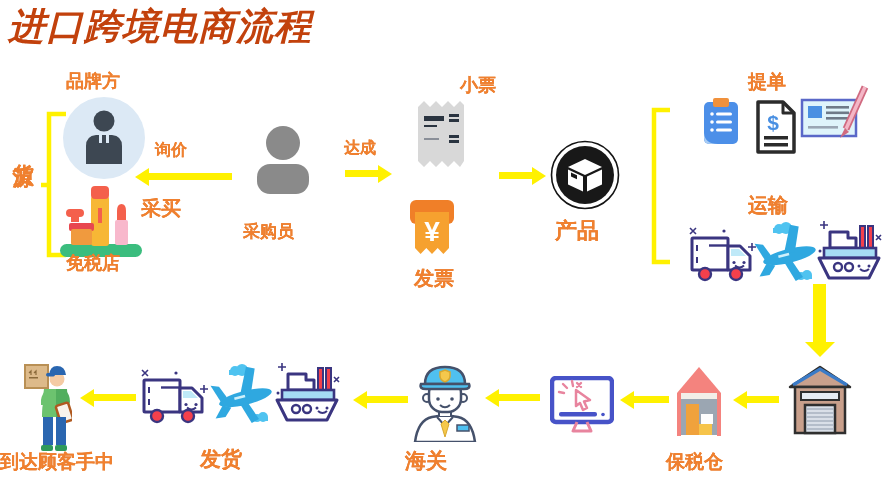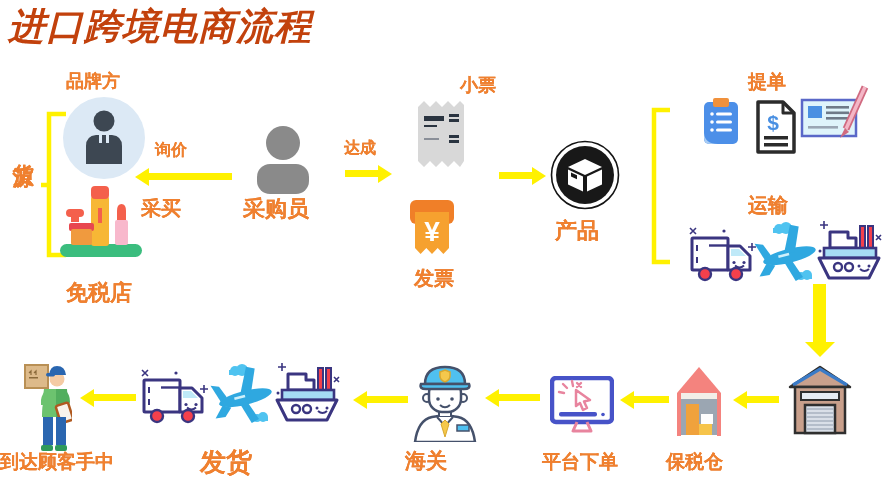--- a/index.html
+++ b/index.html
@@ -47,31 +47,31 @@
     <rect x="33" y="14" width="18" height="50" rx="3" fill="#F7B735"></rect>
     <rect x="33" y="4" width="18" height="13" rx="4" fill="#F4604C"></rect>
     <rect x="40" y="26" width="4" height="15" fill="#F4604C"></rect>
     <rect x="57" y="38" width="13" height="25" rx="2" fill="#F8B8CC"></rect>
     <path d="M59 38 v-9 q0-7 4.5-7 q4.5 0 4.5 7 v9 z" fill="#F4604C"></path>
     <rect x="8" y="27" width="18" height="8" rx="4" fill="#F4604C"></rect>
     <rect x="13" y="35" width="8" height="5" fill="#F4604C"></rect>
     <rect x="11" y="41" width="25" height="8" rx="2" fill="#E8474F"></rect>
     <rect x="13" y="47" width="21" height="16" rx="2" fill="#F09A3E"></rect>
   </svg>
-  <div class="label" style="left:66px;top:278px;width:74px;font-size:22px;">免税店</div>
+  <div class="label" style="left:66px;top:251px;width:74px;font-size:18px;">免税店</div>
 
   <div class="label" style="left:155px;top:140px;width:56px;font-size:16px;">询价</div>
   <div class="ar l" style="left:149px;top:173px;width:83px;"></div>
   <div class="label" style="left:141px;top:195px;width:56px;font-size:20px;">采买</div>
 
   <svg class="abs" style="left:255px;top:126px;" width="56" height="68" viewBox="0 0 56 68">
     <circle cx="28" cy="17" r="17" fill="#8A8A8A"></circle>
     <rect x="2" y="38" width="52" height="30" rx="13" fill="#8A8A8A"></rect>
   </svg>
-  <div class="label" style="left:243px;top:194px;width:80px;font-size:22px;font-family:Liberation Serif, serif;">采购员</div>
+  <div class="label" style="left:243px;top:220px;width:80px;font-size:17px;font-family:Liberation Serif, serif;">采购员</div>
 
   <div class="label" style="left:344px;top:138px;width:48px;font-size:16px;">达成</div>
   <div class="ar r" style="left:345px;top:170px;width:33px;"></div>
 
   <div class="label" style="left:416px;top:73px;width:52px;font-size:18px;margin-left:44px;">小票</div>
   <svg class="abs" style="left:416px;top:99px;" width="50" height="70" viewBox="0 0 50 70">
     <polygon points="2,8 8,2 14,8 20,2 26,8 32,2 38,8 44,2 48,6 48,62 44,68 38,62 32,68 26,62 20,68 14,62 8,68 2,62" fill="#D8D8D8"></polygon>
     <rect x="8" y="17" width="20" height="5" fill="#2A3440"></rect>
     <rect x="33" y="15" width="10" height="3" fill="#2A3440"></rect>
     <rect x="33" y="20" width="10" height="3" fill="#2A3440"></rect>
@@ -217,21 +217,20 @@
     <rect x="2" y="2" width="60" height="44" rx="4" fill="#fff" stroke="#4753C8" stroke-width="4.5"></rect>
     <rect x="9" y="36" width="38" height="4.5" rx="2" fill="#4753C8"></rect>
     <circle cx="53" cy="38.5" r="1.8" fill="#4753C8"></circle>
     <g stroke="#E8849E" stroke-width="2.4" fill="none" stroke-linecap="round">
       <path d="M14 17 l-5 -1 M17 12 l-4 -4 M23 10 l-1 -5"></path>
       <path d="M27 7 l4 4 M31 7 l-4 4"></path>
     </g>
     <polygon points="26,14 40,24 34,25.5 37,32 33,34 30,27 26,30" fill="#fff" stroke="#E8849E" stroke-width="2.5" stroke-linejoin="round"></polygon>
     <path d="M27 46 L23 55 H41 L37 46" fill="none" stroke="#E8849E" stroke-width="3" stroke-linejoin="round"></path>
   </svg>
-  <div class="label" style="left:542px;top:449px;width:84px;font-size:19px;">平台下单</div>
 
   <div class="ar l" style="left:499px;top:394px;width:41px;"></div>
 
   <svg class="abs" style="left:410px;top:362px;" width="70" height="80" viewBox="0 0 70 80">
     <path d="M5 80 Q8 58 22 55 L35 53 48 55 Q62 58 65 80 Z" fill="#fff" stroke="#45516B" stroke-width="2.5"></path>
     <rect x="29" y="45" width="12" height="10" fill="#fff" stroke="#45516B" stroke-width="2"></rect>
     <path d="M27 55 L35 64 L43 55" fill="#fff" stroke="#45516B" stroke-width="2"></path>
     <polygon points="35,58 31,62 35,75 39,62" fill="#F5C84C" stroke="#D8A830" stroke-width="1"></polygon>
     <rect x="47" y="63" width="12" height="6" fill="#4FC0F0" stroke="#45516B" stroke-width="1.5"></rect>
     <circle cx="17" cy="36" r="4" fill="#fff" stroke="#45516B" stroke-width="2"></circle>
@@ -289,21 +288,21 @@
     <rect x="52" y="6" width="5" height="22" fill="#F4404C" stroke="#3A3580" stroke-width="2"></rect>
     <path d="M14 28 V12 H32 V18 H40 V28 Z" fill="#fff" stroke="#3A3580" stroke-width="3" stroke-linejoin="round"></path>
     <rect x="8" y="28" width="52" height="10" fill="#A6DCF5" stroke="#3A3580" stroke-width="2.6"></rect>
     <path d="M3 38 H63 L53 58 H13 Z" fill="#fff" stroke="#3A3580" stroke-width="3" stroke-linejoin="round"></path>
     <circle cx="22" cy="47" r="4" fill="#fff" stroke="#3A3580" stroke-width="2.4"></circle>
     <circle cx="33" cy="47" r="4" fill="#fff" stroke="#3A3580" stroke-width="2.4"></circle>
     <circle cx="43" cy="46" r="1.5" fill="#3A3580"></circle>
       <circle cx="53" cy="46" r="1.5" fill="#3A3580"></circle>
     <path d="M44 49 q4.5 4 9 0" fill="none" stroke="#3A3580" stroke-width="2"></path>
   </svg>
-  <div class="label" style="left:200px;top:445px;width:64px;font-size:26px;">发货</div>
+  <div class="label" style="left:200px;top:445px;width:64px;font-size:21px;">发货</div>
 
   <div class="ar l" style="left:94px;top:394px;width:42px;"></div>
 
   <svg class="abs" style="left:20px;top:360px;" width="52" height="92" viewBox="0 0 52 92">
     <rect x="5" y="5" width="23" height="23" fill="#DDBA8A" stroke="#B99055" stroke-width="2"></rect>
     <path d="M11 15 v-4 l-2 2 M11 11 v4 M16 15 v-4 l-2 2" stroke="#8B6A3A" stroke-width="1.2" fill="none"></path>
     <rect x="9" y="17" width="9" height="1.5" fill="#8B6A3A"></rect>
     <circle cx="37" cy="19" r="7.5" fill="#F4CBA4"></circle>
     <path d="M29 15 q1-9 8-9 q8 0 9 9 z" fill="#2A66B0"></path>
     <rect x="26" y="13" width="9" height="3.5" rx="1.7" fill="#2A66B0"></rect>

